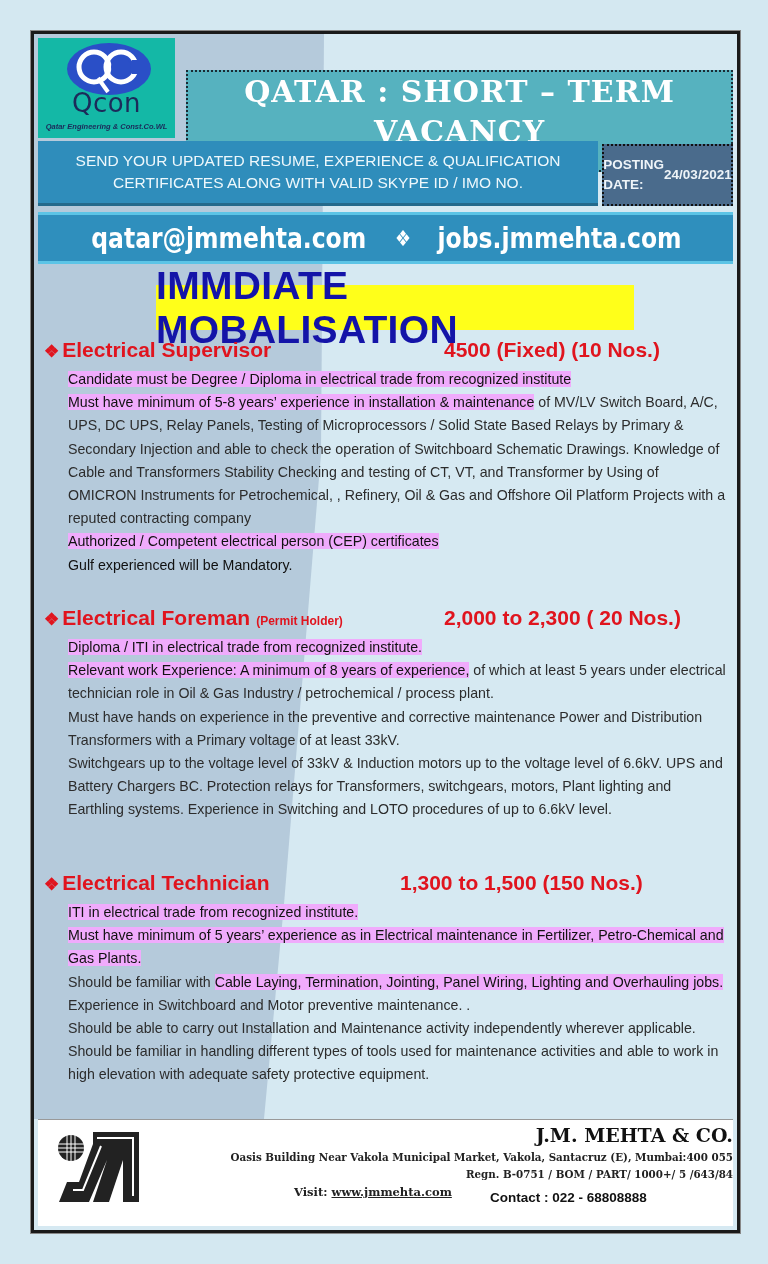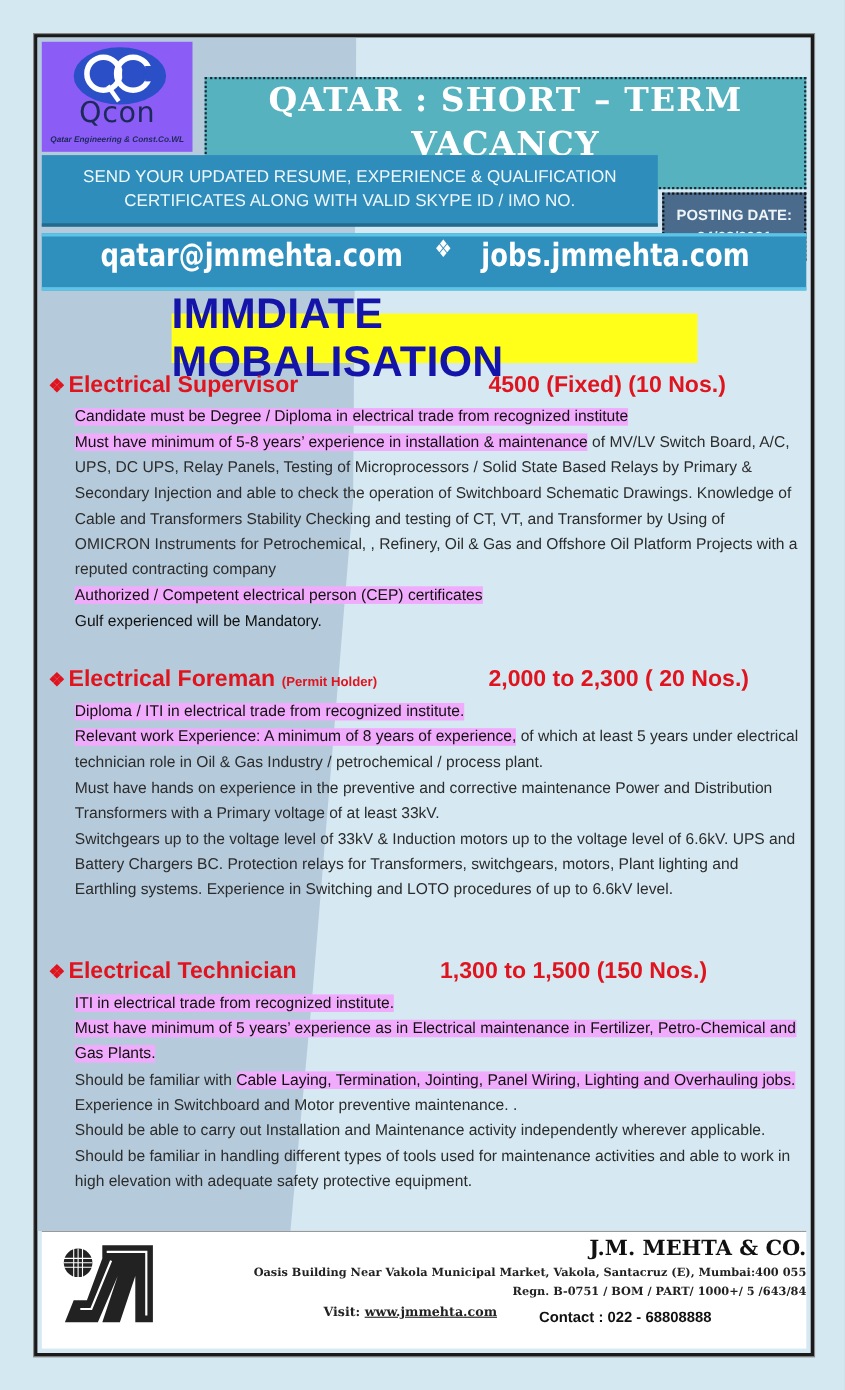--- a/index.html
+++ b/index.html
@@ -22,21 +22,21 @@
   .wedge {
     position: absolute; left: 0; top: 0; width: 100%; height: 100%;
     background: #b5cadb;
     clip-path: polygon(0 0, 290px 0, 287px 420px, 250px 870px, 230px 1085px, 0 1085px);
   }
   .inner { position: absolute; left: 4px; top: 4px; right: 4px; bottom: 4px; }
 
   
   .logo-box {
     position: absolute; left: 0; top: 0; width: 137px; height: 100px;
-    background: #8b5cf6; text-align: center;
+    background: #14b8a6; text-align: center;
   }
   .qc-mark { position: absolute; left: 28px; top: 4px; width: 86px; height: 54px; }
   .qcon-word {
     position: absolute; left: 0; right: 0; top: 50px;
     font-size: 26px; color: #1c2a5a; letter-spacing: 0.5px;
     font-family: "DejaVu Sans", sans-serif;
   }
   .qcon-sub {
     position: absolute; left: 0; right: 0; top: 84px;
     font-size: 7.5px; font-style: italic; font-weight: bold; color: #1c2a5a;
@@ -57,29 +57,29 @@
   .send-box {
     position: absolute; left: 0; top: 103px; width: 560px; height: 62px;
     background: #2f8dbb;
     border-bottom: 3px solid #246a8c;
     display: flex; align-items: center; justify-content: center; text-align: center;
   }
   .send-text { color: #eef8fc; font-weight: normal; font-size: 15.5px; line-height: 22px; }
   .date-box {
     position: absolute; left: 564px; top: 106px; right: 0; height: 58px;
     background: #4a6b8c; border: 2px dotted #111;
-    display: flex; flex-direction: column; align-items: center; justify-content: center; margin-top: 31px;
+    display: flex; flex-direction: row; align-items: center; justify-content: center;
   }
   .date-box span { color: #eef4f8; font-weight: bold; font-size: 13.5px; line-height: 20px; }
   .contact-bar {
     position: absolute; left: 0; top: 174px; right: 0; height: 46px;
     background: #2f8fbd;
     border-top: 3px solid #5cc4e6;
     border-bottom: 3px solid #5cc4e6;
-    display: flex; align-items: flex-start; justify-content: center; gap: 12px;
+    display: flex; align-items: center; justify-content: center; gap: 12px;
   }
   .contact-bar span { color: #fff; font-weight: bold; font-size: 29px; font-family: "DejaVu Sans Condensed", "DejaVu Sans", sans-serif; transform: scaleX(0.9); }
   .contact-bar .sep { font-size: 22px; }
 
   .mob {
     position: absolute; left: 118px; top: 247px; width: 478px; height: 45px;
     background: #ffff1a;
     display: flex; align-items: center; justify-content: center;
   }
   .mob span { color: #1414a8; font-weight: bold; font-size: 39px; letter-spacing: 0.3px; }

